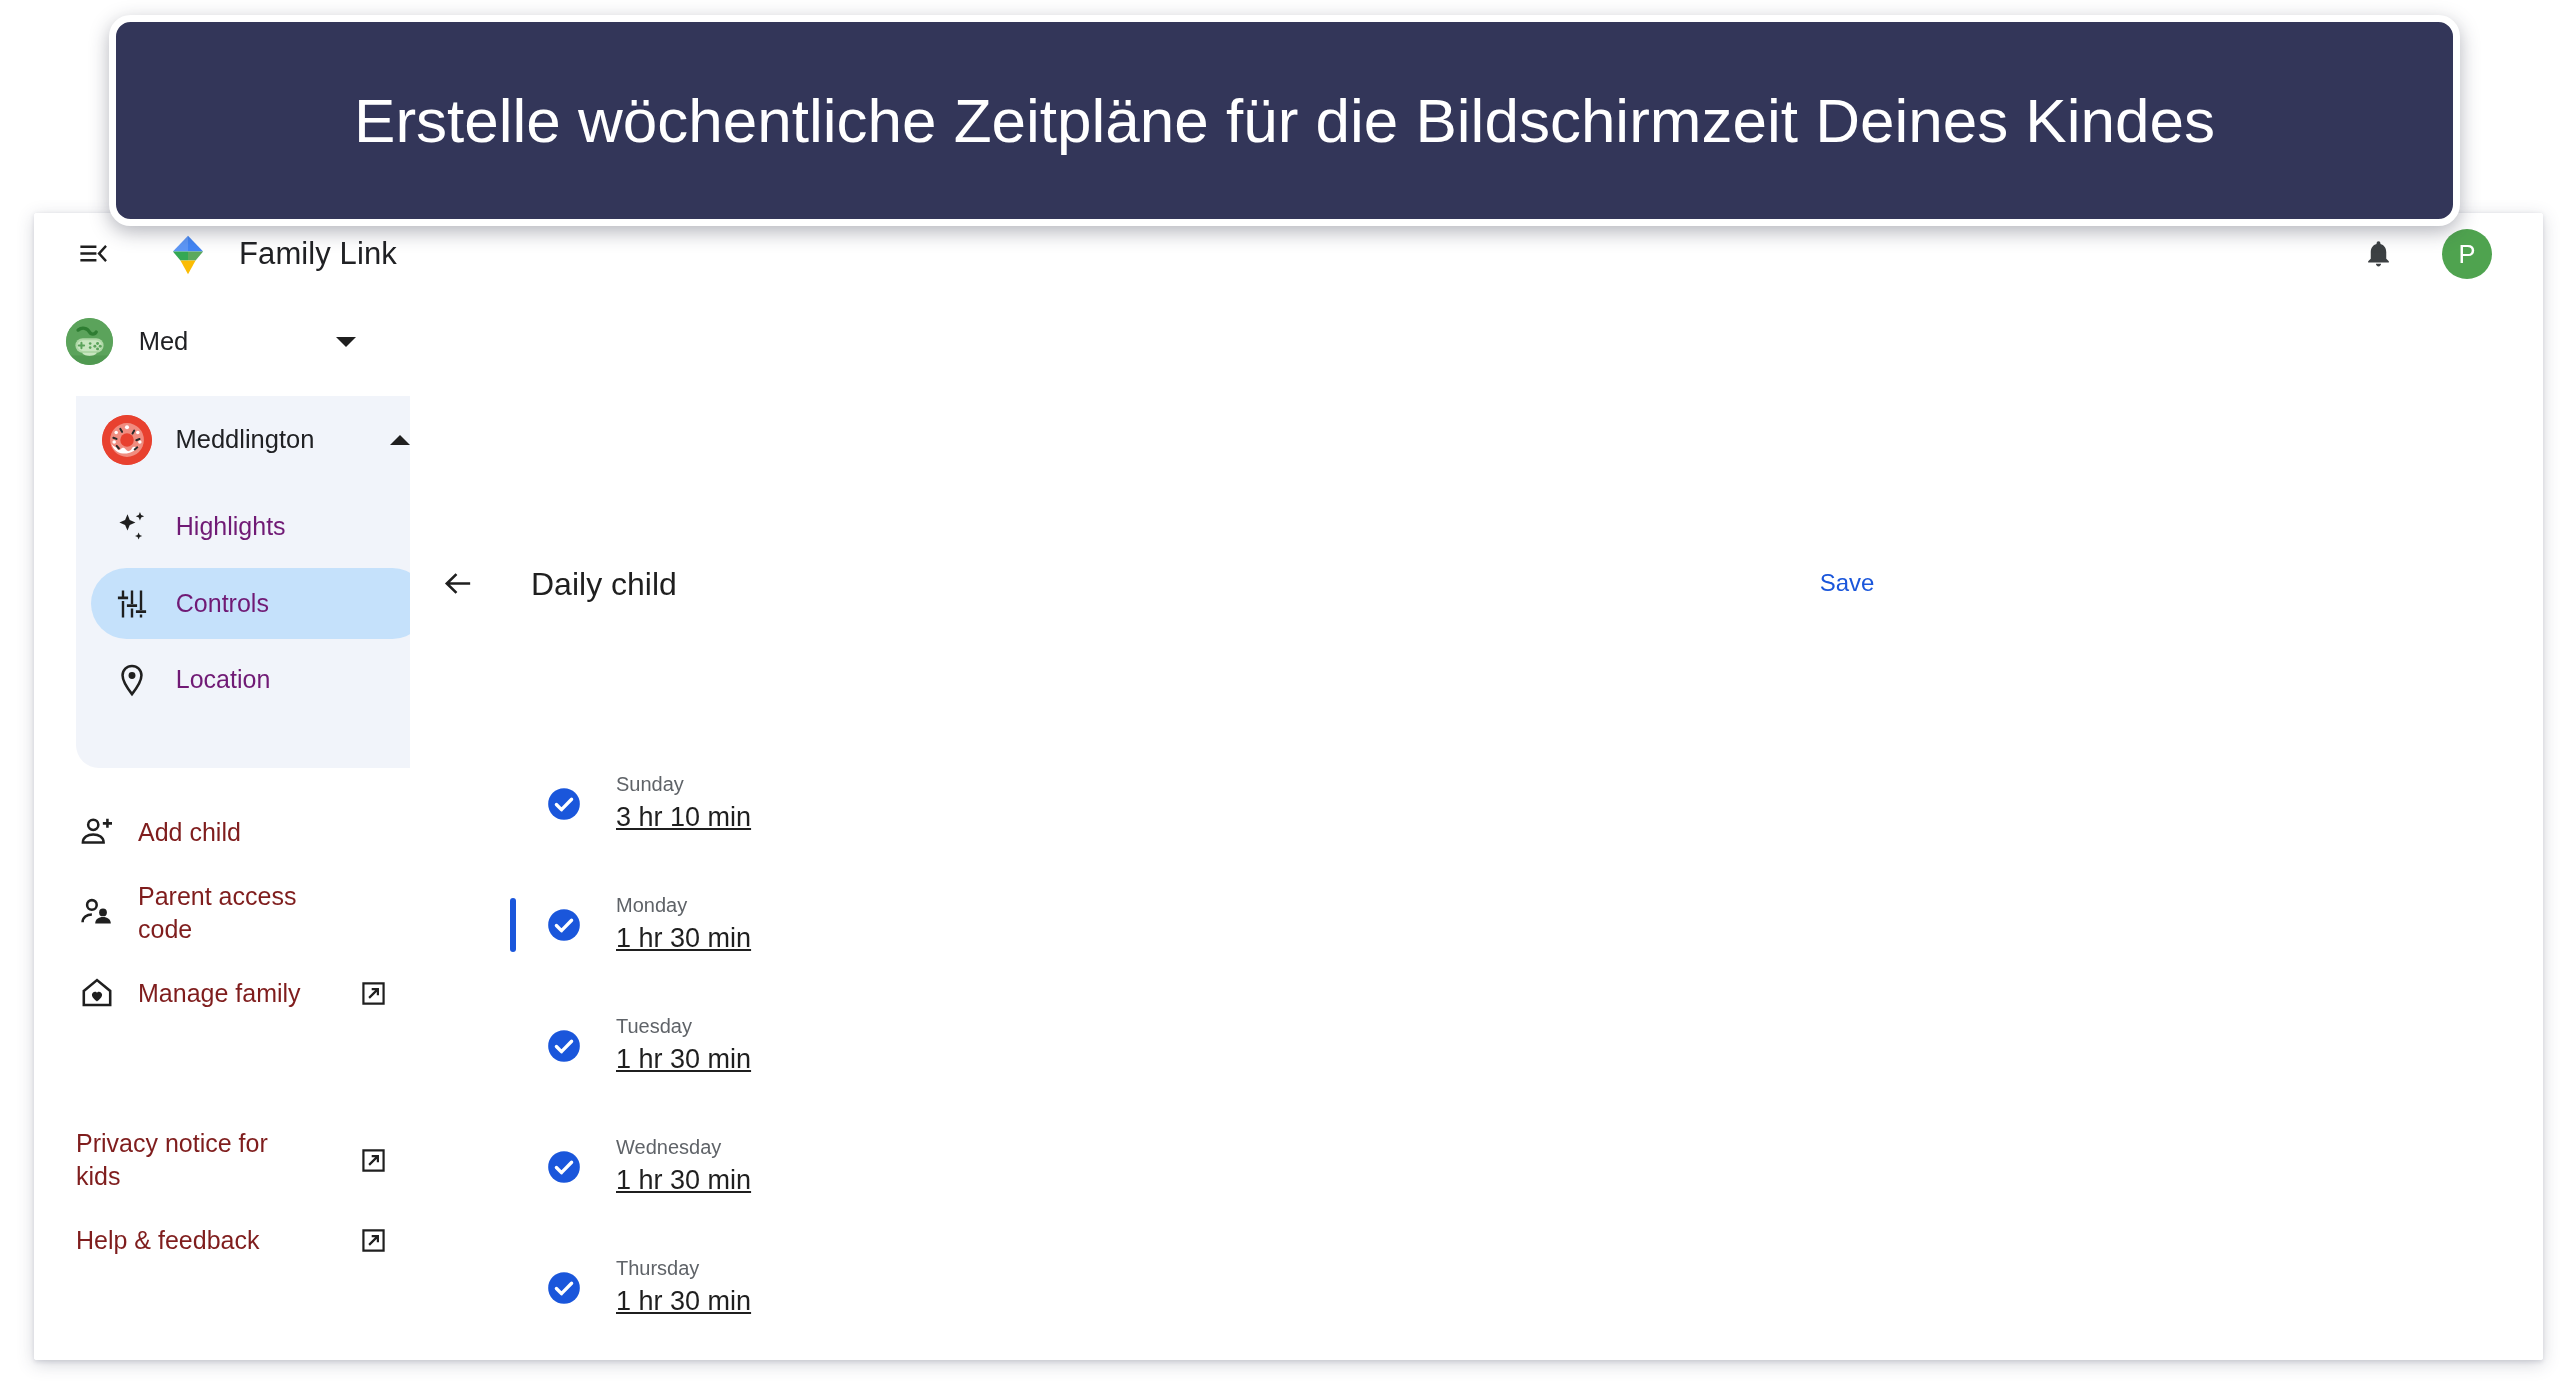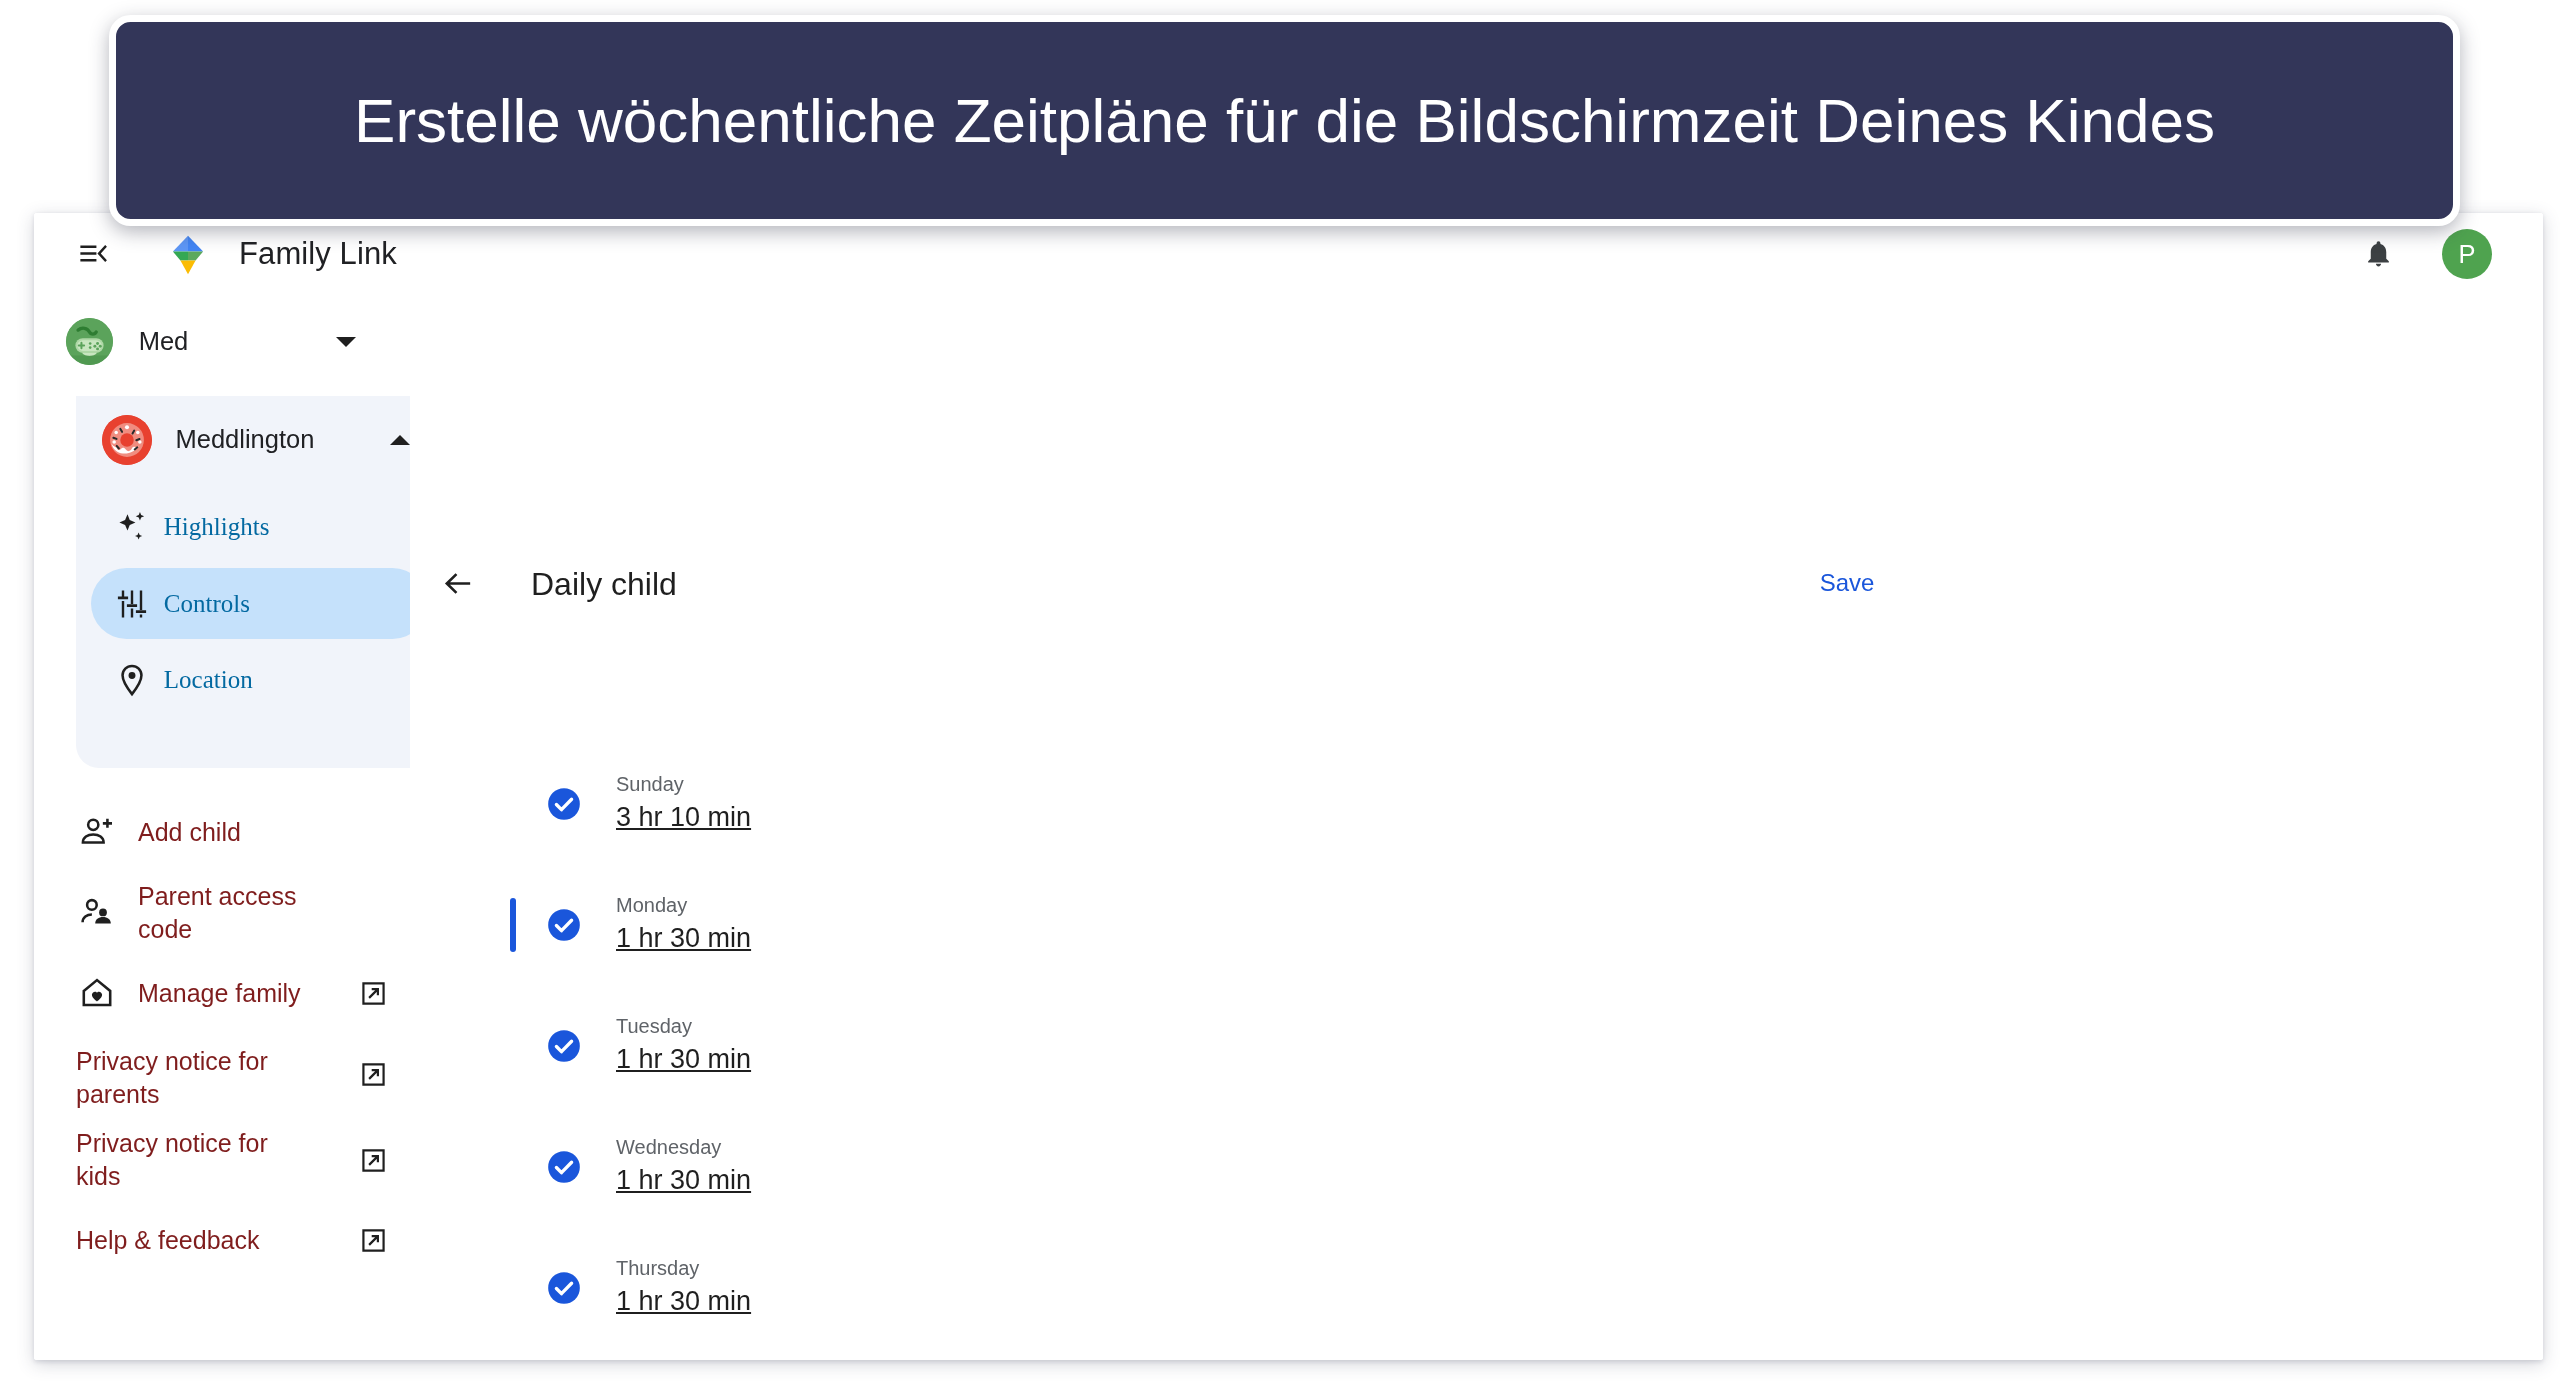--- a/index.html
+++ b/index.html
@@ -170,24 +170,23 @@
     border-radius: 36px;
     cursor: pointer;
   }
   .nav-item .nav-icon {
     width: 42px; height: 42px;
     margin-left: 20px;
     display: flex; align-items: center; justify-content: center;
     flex: none;
   }
   .nav-item .nav-label {
-    margin-left: 11px;
+    margin-left: 23px;
     font-size: 25px;
-    color: #0369a1;
-    font-family: Liberation Serif, serif;
+    color: #701a75;
   }
   .nav-item.active { background: #C5E1FB; }
 
   
   .side-link {
     position: absolute;
     left: 42px;
     width: 366px;
     min-height: 64px;
     display: flex;
@@ -499,29 +498,20 @@
       </span>
       <span class="nav-label">Manage family</span>
       <span class="ext">
         <svg width="31" height="31" viewBox="0 0 24 24">
           <path fill="none" stroke="#1f1f1f" stroke-width="1.7" d="M4.2 4.2h15.6v15.6H4.2z"></path>
           <path fill="none" stroke="#1f1f1f" stroke-width="1.7" d="M8.6 15.4L15.4 8.6M10.6 8.6h4.8v4.8"></path>
         </svg>
       </span>
     </div>
 
-    <div class="side-link noicon" style="top:745px; align-items:flex-start; padding-top:5.4px;">
-      <span class="nav-label" style="max-width:195px;">Privacy notice for parents</span>
-      <span class="ext" style="top:19px;">
-        <svg width="31" height="31" viewBox="0 0 24 24">
-          <path fill="none" stroke="#1f1f1f" stroke-width="1.7" d="M4.2 4.2h15.6v15.6H4.2z"></path>
-          <path fill="none" stroke="#1f1f1f" stroke-width="1.7" d="M8.6 15.4L15.4 8.6M10.6 8.6h4.8v4.8"></path>
-        </svg>
-      </span>
-    </div>
 
     <div class="side-link noicon" style="top:832px;">
       <span class="nav-label" style="max-width:228px;">Privacy notice for kids</span>
       <span class="ext">
         <svg width="31" height="31" viewBox="0 0 24 24">
           <path fill="none" stroke="#1f1f1f" stroke-width="1.7" d="M4.2 4.2h15.6v15.6H4.2z"></path>
           <path fill="none" stroke="#1f1f1f" stroke-width="1.7" d="M8.6 15.4L15.4 8.6M10.6 8.6h4.8v4.8"></path>
         </svg>
       </span>
     </div>

